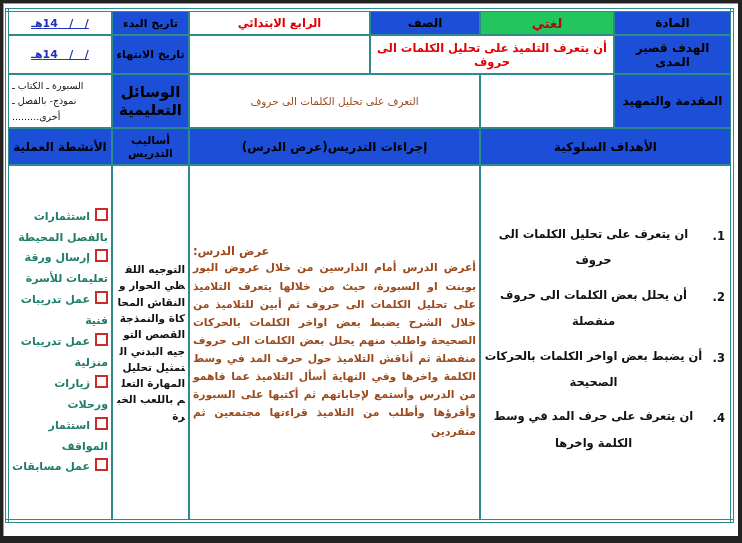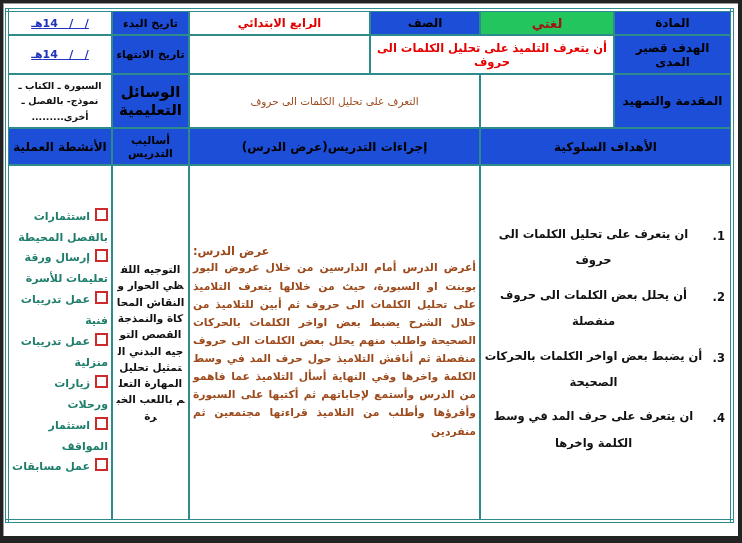--- a/index.html
+++ b/index.html
@@ -9,32 +9,32 @@
          box-shadow:inset 1px 1px 0 #9a9a9a;}
   table.sheet{position:absolute;top:8px;right:8px;width:727px;border-collapse:collapse;
               table-layout:fixed;direction:rtl;border:4px double #2e8b8b;}
   .sheet th,.sheet td{border:2px solid #2e8b8b;padding:1px 3px;vertical-align:middle;overflow:hidden;}
   .hdr{background:#1d4ed8;color:#000;font-weight:bold;font-size:12px;text-align:center;}
   .subject-val{background:#22c55e;color:#a31212;font-weight:bold;font-size:13px;text-align:center;}
   .grade-val{color:#e00000;font-weight:bold;font-size:11.5px;text-align:center;}
   .date-val{color:#2233bb;font-weight:bold;font-size:11px;text-align:center;text-decoration:underline;}
   .goal-red{color:#e60000;font-weight:bold;font-size:11.5px;text-align:center;}
   .intro-brown{color:#9c4a1c;font-weight:normal;font-size:10.5px;text-align:center;}
-  .aids-val{color:#111;font-weight:bold;font-size:9.5px;text-align:center;line-height:1.6;}
+  .aids-val{color:#111;font-weight:normal;font-size:9.5px;text-align:left;line-height:1.6;}
   .objectives-cell{vertical-align:top;padding:24px 6px 0 4px;border-radius:18px;}
   ol.objectives{list-style:none;margin:0;padding:0;counter-reset:obj;color:#111;font-weight:bold;font-size:11.5px;}
   ol.objectives li{counter-increment:obj;position:relative;padding-right:24px;line-height:2.3;
                    text-align:center;margin-bottom:8px;}
   ol.objectives li::before{content:counter(obj) ".";position:absolute;right:2px;top:2px;}
   .procedures-cell{vertical-align:middle;padding:0 9px;border-radius:25px;}
   .proc-head{color:#9c4a1c;font-weight:bold;font-size:11.5px;text-align:left;margin-bottom:1px;}
   .proc-body{color:#9c4a1c;font-weight:bold;font-size:10.8px;line-height:1.68;
              text-align:justify;text-justify:inter-word;}
   .methods-cell{vertical-align:top;padding:3px 2px;}
-  .methods-text{color:#111;font-weight:bold;font-size:10.5px;line-height:1.55;text-align:center;
+  .methods-text{color:#111;font-weight:bold;font-size:10.5px;line-height:1.55;text-align:right;
                 word-break:break-all;overflow-wrap:anywhere;max-height:350px;overflow:hidden;}
   .activities-cell{vertical-align:top;padding:30px 6px 0 2px;}
   .activity{color:#1e7d6b;font-weight:bold;font-size:11px;line-height:1.9;text-align:right;}
   .chk{display:inline-block;width:9px;height:9px;border:2px solid #cc2b2b;background:#fff;
        margin-left:5px;vertical-align:-1px;}
 </style>
 </head>
 <body>
 
 <div class="frame"></div>

